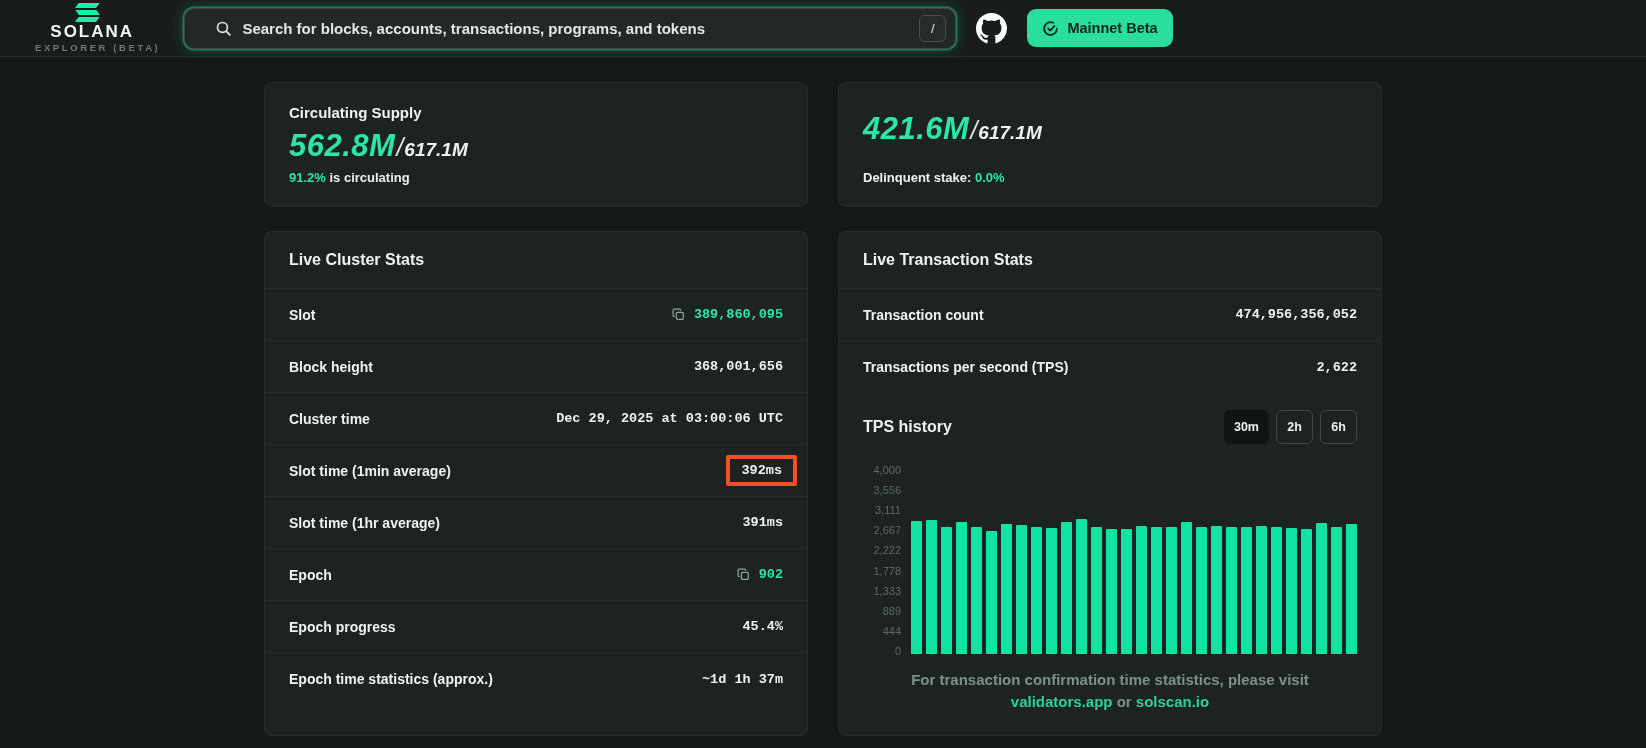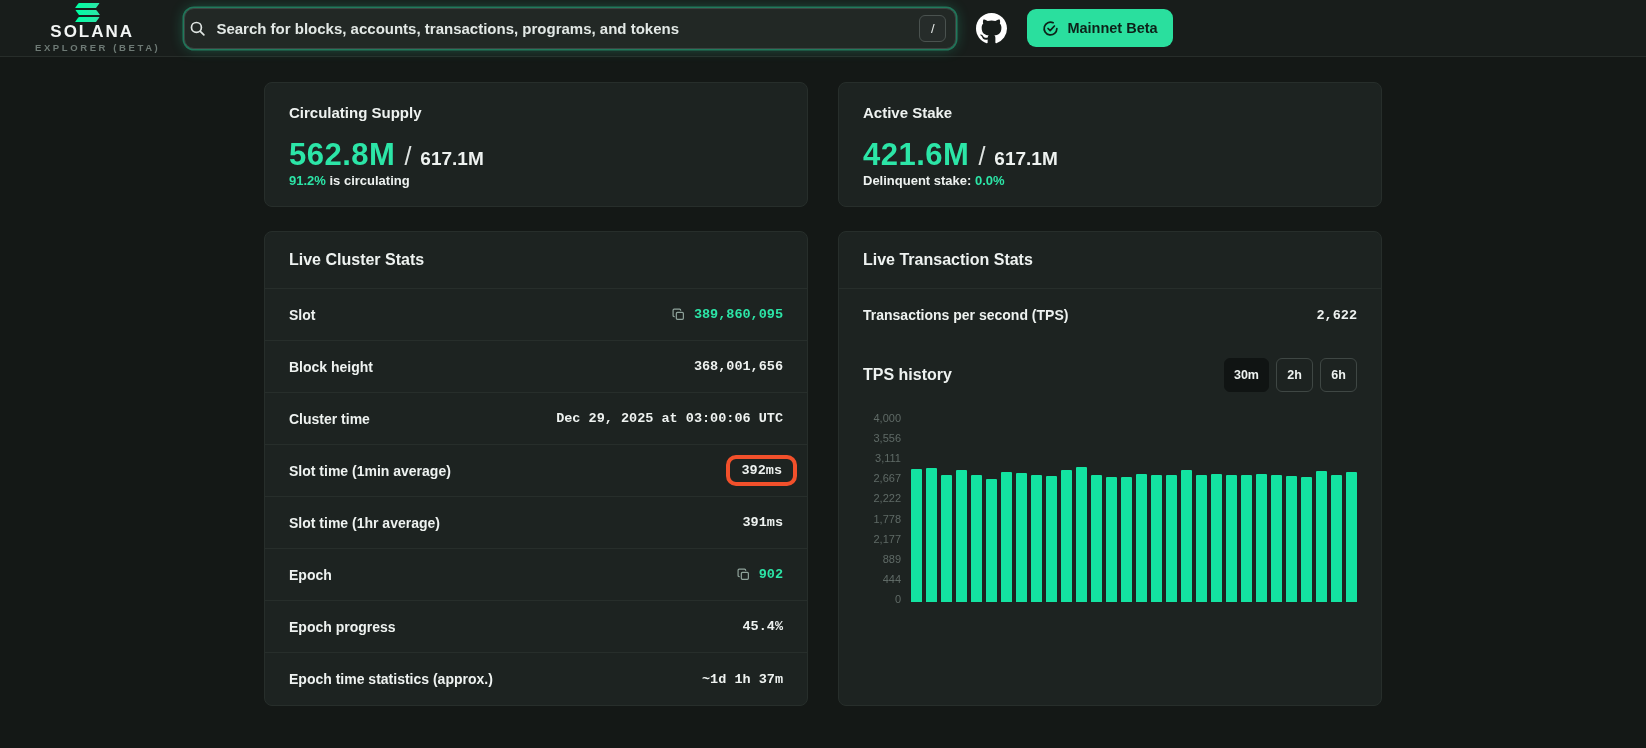--- a/index.html
+++ b/index.html
@@ -18,21 +18,21 @@
   .logo-bars { display: flex; flex-direction: column; gap: 2.5px; margin-right: 10px; }
   .lb { width: 21px; height: 4.5px; background: linear-gradient(90deg, #00ffa3, #2ce5a7); border-radius: 0.5px; }
   .lb1, .lb3 { transform: skewX(-36deg); }
   .lb2 { transform: skewX(36deg); }
   .brand { font-size: 17px; font-weight: 800; letter-spacing: 2px; color: #f2f5f4; }
   .brand-suffix { font-size: 9.5px; letter-spacing: 2.6px; color: #6e7a75; margin-left: 11px; font-weight: 600; }
   .search {
     flex: 1; max-width: 772px; height: 41px; background: #222825;
     border: 1px solid #3c4441; border-radius: 10px;
     box-shadow: 0 0 0 1.5px rgba(44,229,167,.38), 0 0 14px rgba(44,229,167,.30);
-    display: flex; align-items: center; padding: 0 9px 0 4px; gap: 10px; margin-left: 6px;
+    display: flex; align-items: center; padding: 0 9px 0 30px; gap: 10px; margin-left: 6px;
   }
   .search input {
     flex: 1; background: transparent; border: none; outline: none;
     color: #eef2f0; font-size: 15px; font-weight: 600;
     font-family: "Liberation Sans", "DejaVu Sans", sans-serif;
   }
   .search input::placeholder { color: #e2e8e5; opacity: 1; }
   .kbd {
     width: 27px; height: 27px; border: 1px solid #4a524f; border-radius: 6px;
     background: #262c2a; color: #e6eae8; font-size: 13px;
@@ -47,21 +47,21 @@
     font-size: 14.5px; font-weight: 700; cursor: pointer; flex-shrink: 0;
     font-family: "Liberation Sans", "DejaVu Sans", sans-serif;
   }
   
   .main { width: 1118px; margin: 0 auto; padding-top: 25px; }
   .grid-row { display: grid; grid-template-columns: 1fr 1fr; gap: 30px; margin-bottom: 24px; }
   .card { background: #1d2321; border: 1px solid #272e2b; border-radius: 8px; }
   
   .summary-card { height: 125px; padding: 21px 24px; display: flex; flex-direction: column; }
   .summary-title { font-size: 15px; font-weight: 700; color: #eef2f0; }
-  .summary-line { display: flex; align-items: baseline; gap: 9px; margin-top: 16px; }
+  .summary-line { display: flex; align-items: baseline; gap: 1px; margin-top: 7px; font-style: italic; }
   .big-green { font-size: 31px; font-weight: 800; color: #2ce5a7; letter-spacing: 0.5px; }
   .slash { font-size: 25px; font-weight: 300; color: #dfe4e2; }
   .total { font-size: 19px; font-weight: 800; color: #eef2f0; }
   .summary-note { margin-top: auto; font-size: 13px; font-weight: 700; color: #eef2f0; }
   .summary-note .green { color: #2ce5a7; }
   
   .card-header { padding: 19px 24px; font-size: 16px; font-weight: 700; color: #eef2f0; border-bottom: 1px solid #272e2b; }
   .stat-row {
     height: 52px; padding: 0 24px; display: flex; align-items: center;
     justify-content: space-between; border-bottom: 1px solid #272e2b;
@@ -69,21 +69,21 @@
   .stat-row:last-child { border-bottom: none; }
   .row-label { font-size: 14px; font-weight: 600; color: #eef2f0; }
   .row-value {
     font-family: "Liberation Mono", "DejaVu Sans Mono", monospace;
     font-size: 13.5px; font-weight: 700; color: #eef2f0;
     display: flex; align-items: center; gap: 9px; text-align: right;
   }
   .row-value.green { color: #2ce5a7; }
   .copy-wrap { display: flex; align-items: center; cursor: pointer; color: #8fa39b; }
   .highlight-box {
-    border: 4px solid #f2502b; border-radius: 10px;
+    border: 4px solid #f2502b; border-radius: 2px;
     padding: 4px 11px; margin: -8px -14px -8px 0;
   }
   
   .tps-head { display: flex; align-items: center; justify-content: space-between; padding: 17px 24px 8px; }
   .tps-title { font-size: 16px; font-weight: 700; color: #eef2f0; }
   .range-btns { display: flex; gap: 7px; }
   .range-btn {
     min-width: 37px; height: 34px; padding: 0 9px; border-radius: 6px;
     background: transparent; border: 1px solid #3f4744; color: #eef2f0;
     font-size: 12.5px; font-weight: 700; cursor: pointer;
@@ -153,21 +153,20 @@
         <span class="big-green">562.8M</span>
         <span class="slash">/</span>
         <span class="total">617.1M</span>
       </div>
       <div class="summary-note">
         <span class="green">91.2%</span><span> is circulating</span>
       </div>
     </section>
 
     <section class="card summary-card">
-      <div class="summary-title">Active Stake</div>
       <div class="summary-line">
         <span class="big-green">421.6M</span>
         <span class="slash">/</span>
         <span class="total">617.1M</span>
       </div>
       <div class="summary-note">
         <span>Delinquent stake: </span><span class="green">0.0%</span>
       </div>
     </section>
   </div>
@@ -239,20 +238,26 @@
               <span>~1d 1h 37m</span>
             </span>
           </div>
         </div>
     </section>
 
     <section class="card">
       <div class="card-header">Live Transaction Stats</div>
       <div id="tx-rows">
           <div class="stat-row">
+            <span class="row-label">Transaction count</span>
+            <span class="row-value">
+              <span>474,956,356,052</span>
+            </span>
+          </div>
+          <div class="stat-row">
             <span class="row-label">Transactions per second (TPS)</span>
             <span class="row-value">
               <span>2,622</span>
             </span>
           </div>
         </div>
 
       <div class="tps-head">
         <div class="tps-title">TPS history</div>
         <div class="range-btns" id="range-btns">
@@ -263,21 +268,21 @@
       </div>
 
       <div class="chart-wrap">
         <div class="y-axis" id="y-axis">
             <span>4,000</span>
             <span>3,556</span>
             <span>3,111</span>
             <span>2,667</span>
             <span>2,222</span>
             <span>1,778</span>
-            <span>2,177</span>
+            <span>1,333</span>
             <span>889</span>
             <span>444</span>
             <span>0</span>
           </div>
         <div class="bars" id="bars">
             <div class="bar" style="height: 70.8%;"></div>
             <div class="bar" style="height: 71.5%;"></div>
             <div class="bar" style="height: 67.3%;"></div>
             <div class="bar" style="height: 70.3%;"></div>
             <div class="bar" style="height: 67.5%;"></div>
@@ -302,16 +307,19 @@
             <div class="bar" style="height: 68.3%;"></div>
             <div class="bar" style="height: 67.8%;"></div>
             <div class="bar" style="height: 66.8%;"></div>
             <div class="bar" style="height: 66.3%;"></div>
             <div class="bar" style="height: 69.5%;"></div>
             <div class="bar" style="height: 67.5%;"></div>
             <div class="bar" style="height: 69.3%;"></div>
           </div>
       </div>
 
+      <div class="tx-footer">
+        <span>For transaction confirmation time statistics, please visit </span><a>validators.app</a><span> or </span><a>solscan.io</a>
+      </div>
     </section>
   </div>
 
 </main>
 
 </body></html>

